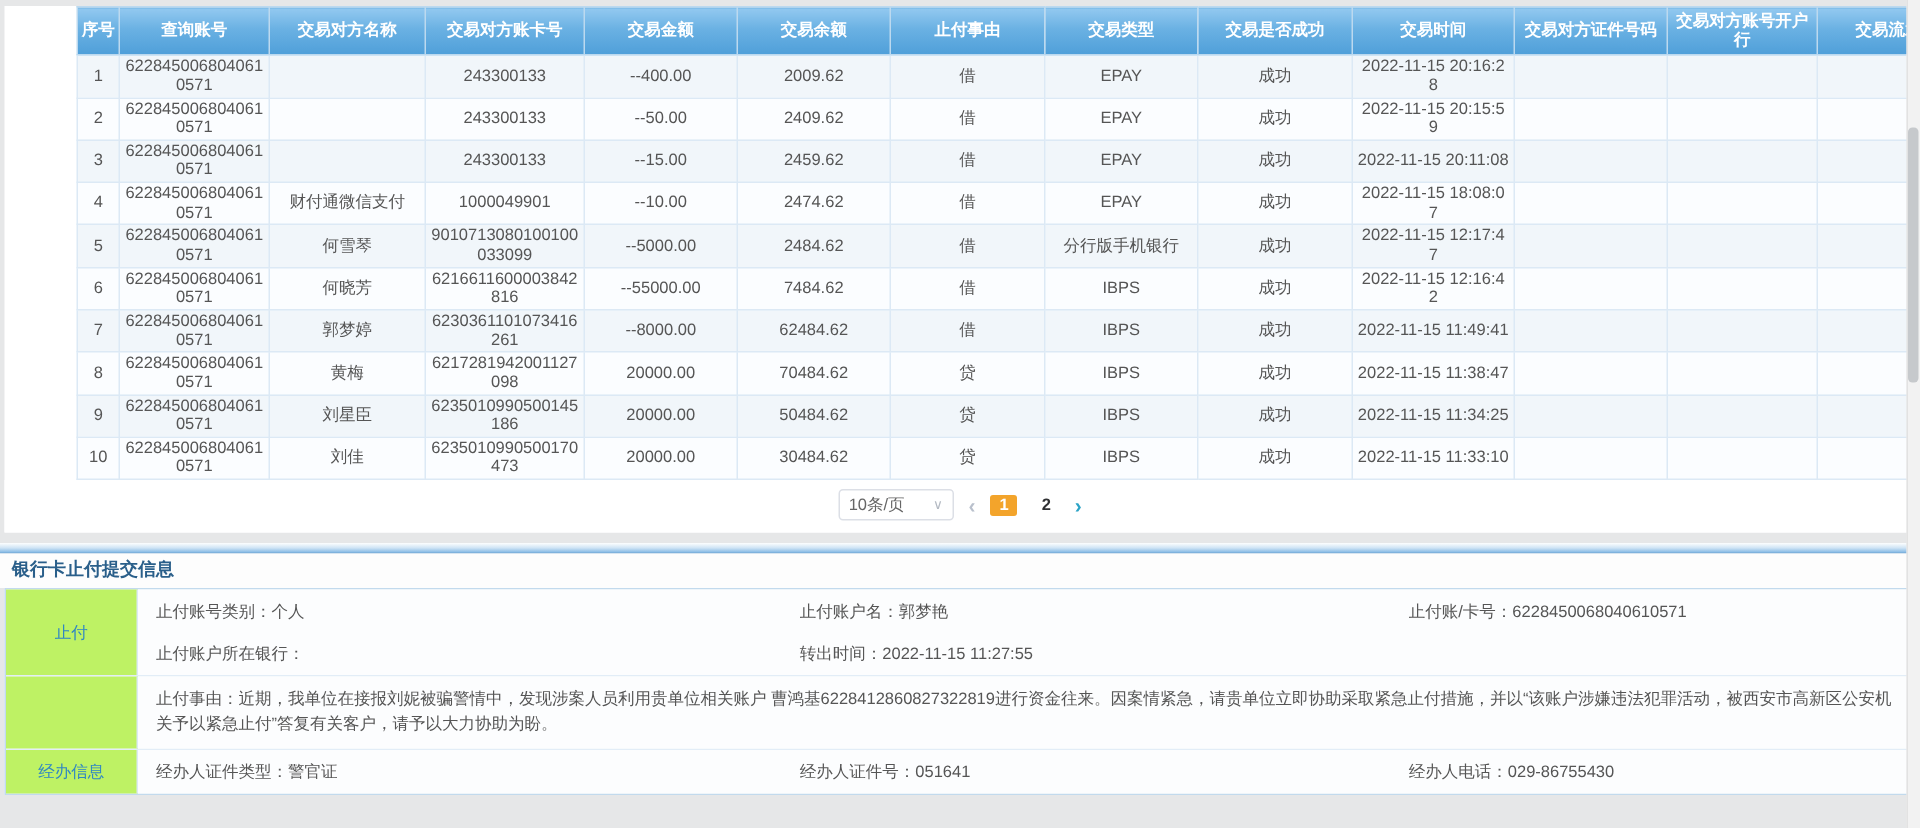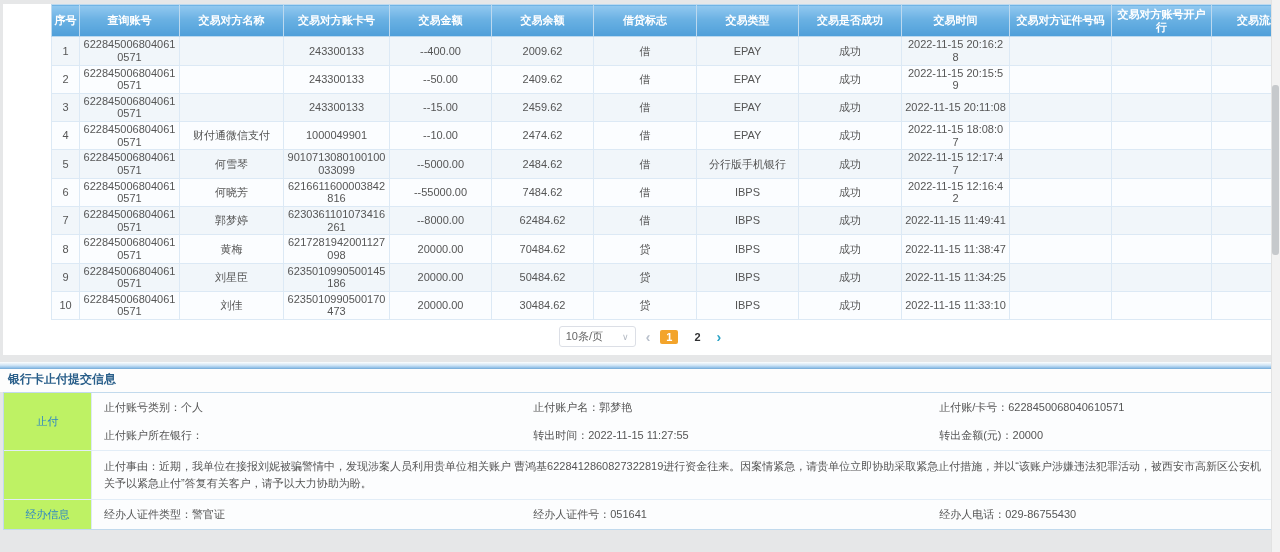--- a/index.html
+++ b/index.html
@@ -72,21 +72,21 @@
         <col style="width:106px">
     </colgroup>
     <thead>
       <tr>
         <th>序号</th>
         <th>查询账号</th>
         <th>交易对方名称</th>
         <th>交易对方账卡号</th>
         <th>交易金额</th>
         <th>交易余额</th>
-        <th>借贷标志</th>
+        <th>止付事由</th>
         <th>交易类型</th>
         <th>交易是否成功</th>
         <th>交易时间</th>
         <th>交易对方证件号码</th>
         <th>交易对方账号开户行</th>
         <th>交易流水号</th>
       </tr>
     </thead>
     <tbody id="tx-body">
         <tr class="odd">
@@ -260,21 +260,20 @@
 <div class="panel">
   <div class="panel-row">
     <div class="panel-label">止付</div>
     <div class="panel-content">
       <div class="fields-grid">
         <span class="field">止付账号类别：个人</span>
         <span class="field">止付账户名：郭梦艳</span>
         <span class="field">止付账/卡号：6228450068040610571</span>
         <span class="field">止付账户所在银行：</span>
         <span class="field">转出时间：2022-11-15 11:27:55</span>
-        <span class="field">转出金额(元)：20000</span>
       </div>
     </div>
   </div>
   <div class="panel-row">
     <div class="panel-label"></div>
     <div class="panel-content reason">止付事由：近期，我单位在接报刘妮被骗警情中，发现涉案人员利用贵单位相关账户 曹鸿基6228412860827322819进行资金往来。因案情紧急，请贵单位立即协助采取紧急止付措施，并以“该账户涉嫌违法犯罪活动，被西安市高新区公安机关予以紧急止付”答复有关客户，请予以大力协助为盼。</div>
   </div>
   <div class="panel-row">
     <div class="panel-label">经办信息</div>
     <div class="panel-content">

